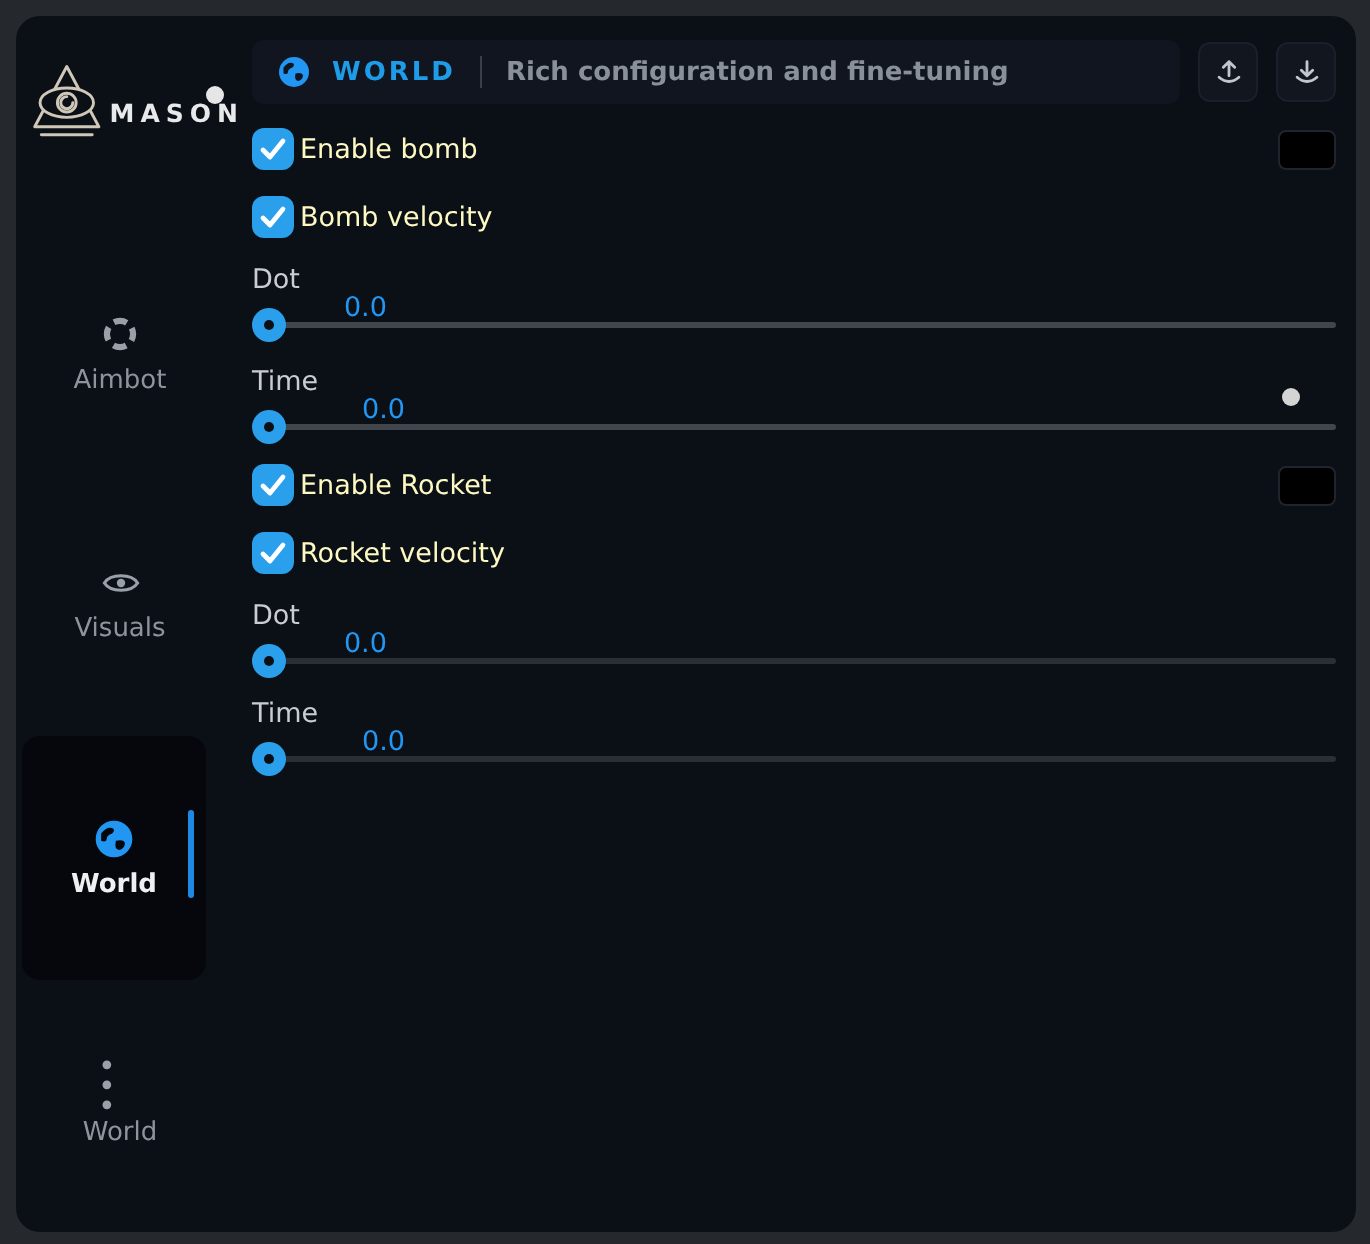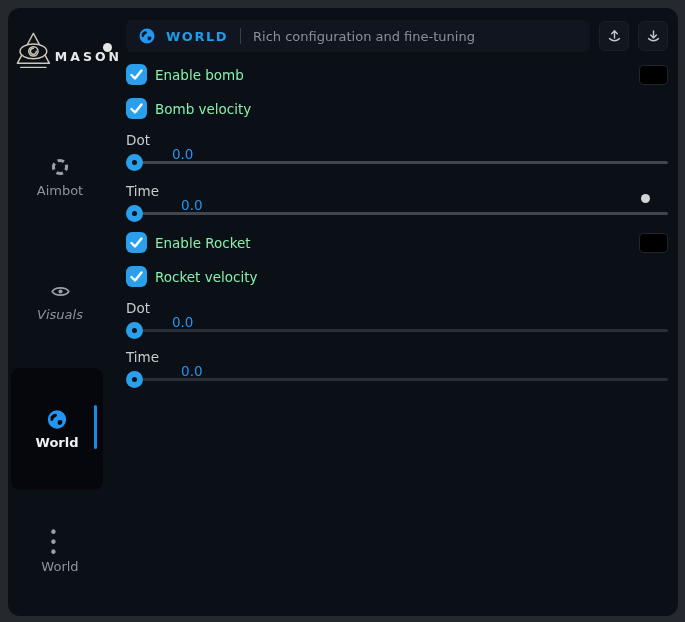--- a/index.html
+++ b/index.html
@@ -8,42 +8,42 @@
           border-radius:12px;display:flex;overflow:hidden;}
   
   .sidebar{position:relative;width:110px;flex:0 0 110px;}
   .logo-block{position:absolute;top:14px;left:4px;width:110px;display:flex;align-items:center;}
   .logo-block svg{width:58px;height:64px;}
   .brand{margin-top:4px;color:#e8e9ea;font-size:12.5px;font-weight:bold;letter-spacing:3px;}
   .nav-item{position:absolute;left:2px;width:100px;display:flex;flex-direction:column;align-items:center;cursor:pointer;}
   .nav-item .nav-icon{width:22px;height:22px;display:flex;align-items:center;justify-content:center;color:#9aa0a8;}
   .nav-item .nav-label{margin-top:5px;color:#8e949c;font-size:13px;}
   .nav-aimbot{top:148px;justify-content:space-between;}
-  .nav-visuals{top:272px;font-style:italic;}
+  .nav-visuals{top:272px;}
   .nav-misc{top:524px;}
   .nav-world{top:360px;left:3px;width:92px;height:122px;background:#05070c;border-radius:9px;
              display:flex;flex-direction:column;align-items:center;justify-content:center;}
   .nav-world .nav-label{color:#eef0f2;font-weight:bold;}
   .active-bar{position:absolute;right:6px;top:37px;width:3px;height:44px;border-radius:2px;background:#1e88e5;}
   .ellipsis-icon{color:#9aa0a8;font-size:15px;letter-spacing:2px;line-height:10px;height:12px;}
   
   .content{flex:1;padding:12px 10px 0 8px;display:flex;flex-direction:column;}
   .header-row{display:flex;align-items:stretch;height:32px;}
   .title-bar{flex:1;background:#11151f;border-radius:6px;display:flex;align-items:center;padding:0 12px;}
   .title-bar .globe{width:18px;height:18px;}
   .page-title{margin-left:10px;color:#1e9ce8;font-size:13px;font-weight:bold;letter-spacing:1.5px;}
   .vdiv{width:1px;height:16px;background:#3a3f4a;margin:0 12px;}
-  .subtitle{color:#8a9099;font-size:13px;}
+  .subtitle{color:#8a9099;font-size:13px;font-weight:bold;}
   .icon-btn{width:30px;height:30px;margin-left:9px;align-self:center;background:#12161e;border:1px solid #1a1f29;
             border-radius:6px;display:flex;align-items:center;justify-content:center;cursor:pointer;box-sizing:border-box;}
   .icon-btn svg{width:17px;height:17px;stroke:#c3c7cc;}
   
   .check-row{display:flex;align-items:center;height:21px;}
   .checkbox{width:21px;height:21px;border-radius:6px;background:#2aa0ec;display:flex;align-items:center;justify-content:center;cursor:pointer;}
-  .check-label{margin-left:8px;color:#86efac;font-size:13.5px;}
+  .check-label{margin-left:3px;color:#fef9c3;font-size:13.5px;}
   .swatch{margin-left:auto;width:27px;height:18px;border-radius:4px;background:#000;border:1px solid #20242c;cursor:pointer;}
   .mt12{margin-top:12px}.mt13{margin-top:13px}.mt10{margin-top:10px}
   .slider-label{height:15px;color:#c9cdd1;font-size:13.5px;display:flex;align-items:center;gap:15px;}
   .slider-val{color:#2196f3;margin-left:7px;margin-top:29px;}
   .slider-row{position:relative;height:17px;margin-top:7px;cursor:pointer;}
   .track{position:absolute;left:6px;right:0;top:7px;height:3px;border-radius:2px;background:#41464d;}
   .track.dim{background:#2a2e35;}
   .handle{position:absolute;left:0;top:0;width:17px;height:17px;border-radius:50%;background:#2aa0ec;}
   .handle::after{content:"";position:absolute;left:6px;top:6px;width:5px;height:5px;border-radius:50%;background:#0b0f16;}
   

